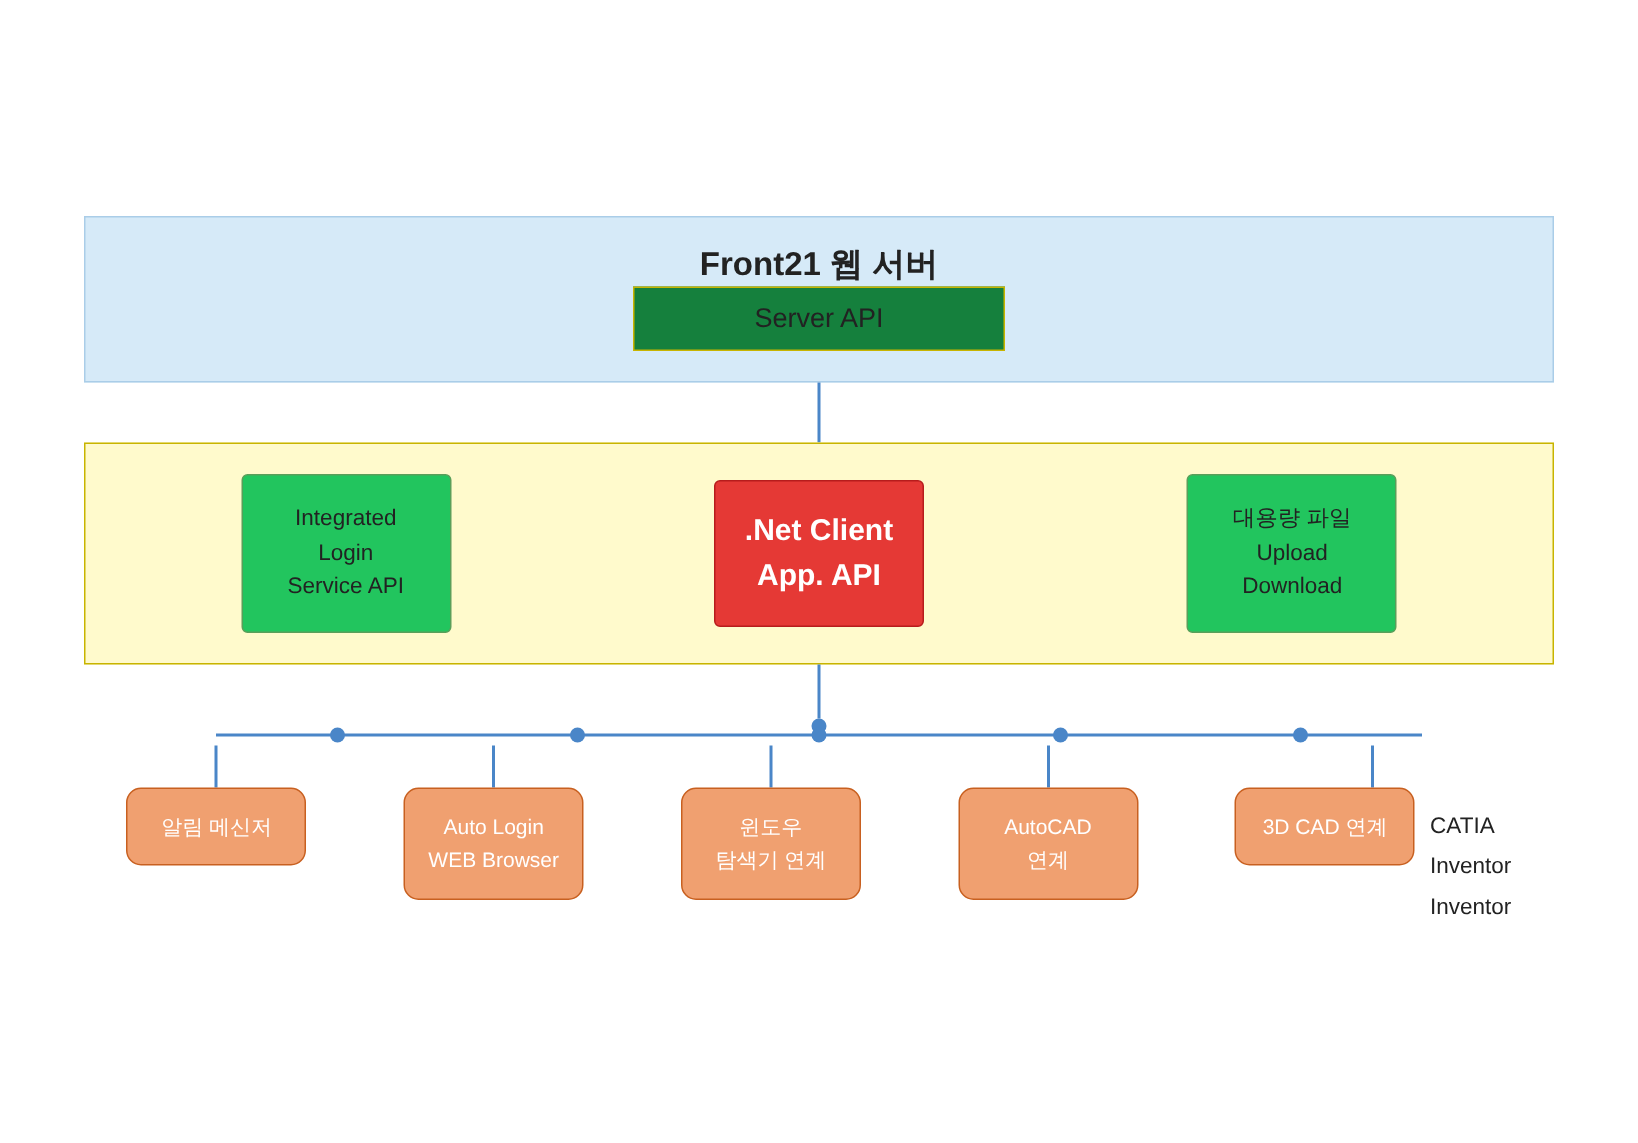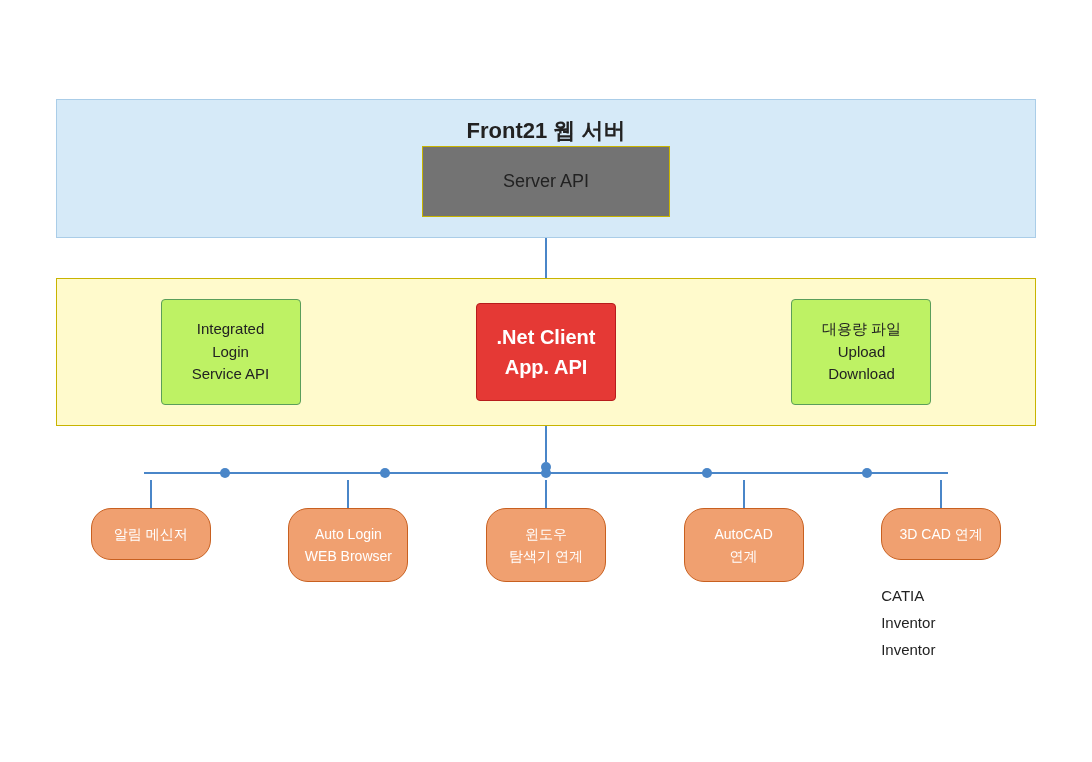--- a/index.html
+++ b/index.html
@@ -33,23 +33,23 @@
       align-items: center;
     }
 
     .server-title {
       font-size: 22px;
       font-weight: 600;
       color: #222;
     }
 
     .server-api-box {
-      background: #737373;
+      background: #15803d;
       border: 1.5px solid #c8b400;
-      padding: 24px 80px;
+      padding: 10px 80px;
       font-size: 18px;
       font-weight: 500;
       color: #222;
     }
 
     
     .connector-vertical-top {
       width: 2px;
       height: 40px;
       background: #4a86c8;
@@ -62,21 +62,21 @@
       width: 100%;
       padding: 20px 24px;
       display: flex;
       flex-direction: row;
       align-items: center;
       justify-content: space-around;
       gap: 16px;
     }
 
     .green-box {
-      background: #bef264;
+      background: #22c55e;
       border: 1.5px solid #5a9e5a;
       border-radius: 4px;
       padding: 18px 16px;
       text-align: center;
       font-size: 15px;
       color: #222;
       min-width: 140px;
       line-height: 1.5;
     }
 
@@ -128,21 +128,21 @@
 
     .v-line-bottom {
       width: 2px;
       height: 28px;
       background: #4a86c8;
     }
 
     .orange-box {
       background: #f0a070;
       border: 1.5px solid #c86020;
-      border-radius: 20px;
+      border-radius: 10px;
       padding: 14px 14px;
       text-align: center;
       font-size: 14px;
       color: #fff;
       min-width: 120px;
       line-height: 1.6;
     }
 
     .catia-text {
       margin-top: 12px;
@@ -225,21 +225,21 @@
       <div class="orange-box">윈도우<br>탐색기 연계</div>
     </div>
 
     <div class="bottom-col">
       <div class="v-line-bottom"></div>
       <div class="orange-box">AutoCAD<br>연계</div>
     </div>
 
     <div class="bottom-col">
       <div class="v-line-bottom"></div>
-      <div style="display:flex; flex-direction:column; align-items:flex-start; gap:10px;">
+      <div style="display:flex; flex-direction:row; align-items:flex-start; gap:10px;">
         <div class="orange-box">3D CAD 연계</div>
         <div class="catia-text">
           <span>CATIA</span><br>
           <span>Inventor</span><br>
           <span>Inventor</span>
         </div>
       </div>
     </div>
 
   </div>

